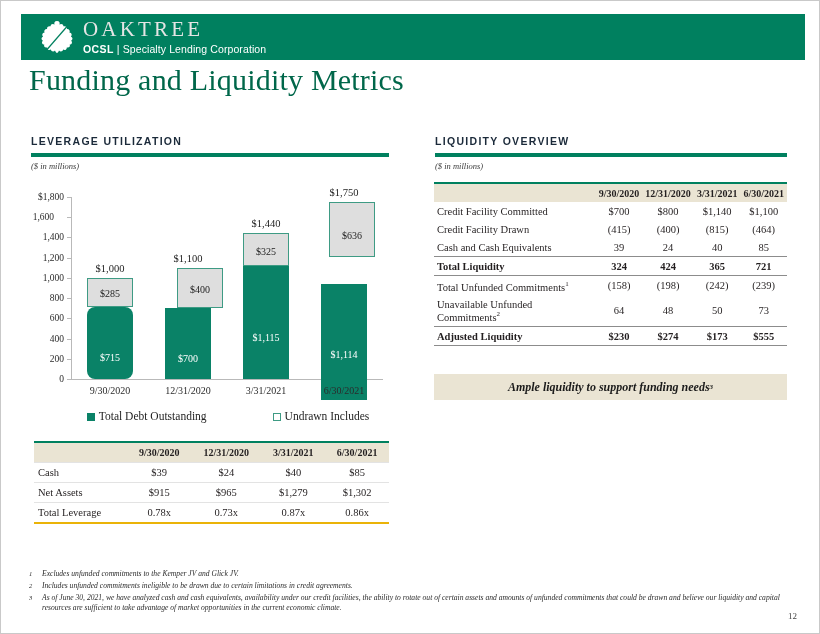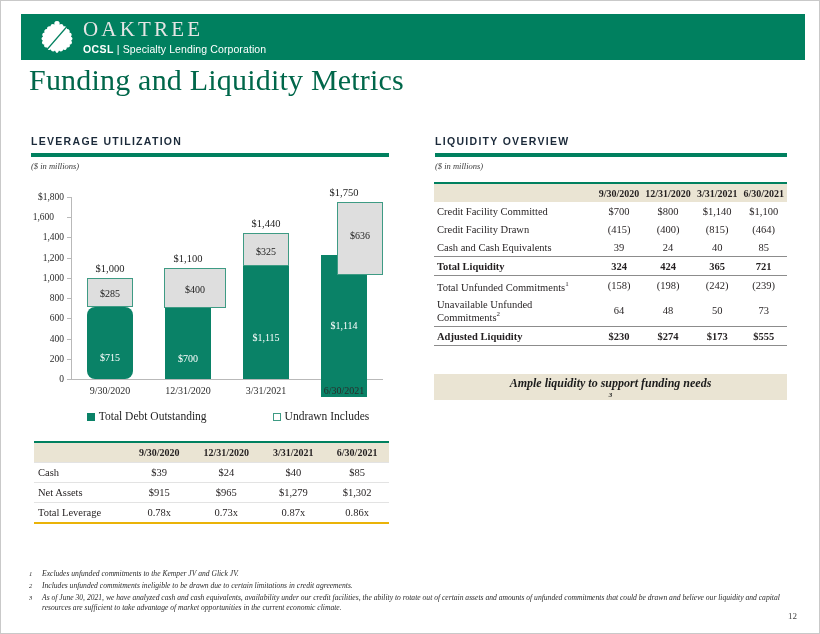--- a/index.html
+++ b/index.html
@@ -134,21 +134,21 @@
   .tbl-liq tr.topline td{border-top:1px solid #8c8c8c;}
   .tbl-liq tr.botline td{border-bottom:1px solid #8c8c8c;}
   sup{font-size:7px;vertical-align:super;}
 
   
   .callout{
     position:absolute;left:433px;top:373px;width:353px;height:26px;
     background:#EAE4D3;
     display:flex;align-items:center;justify-content:center;
     font-family:"Liberation Serif", serif;
-    font-style:italic;font-weight:700;font-size:12px;color:#1b1b1b;flex-direction:column;
+    font-style:italic;font-weight:700;font-size:12px;color:#1b1b1b;
   }
 
   
   .footnotes{
     position:absolute;left:28px;top:568px;width:760px;
     font-family:"Liberation Serif", serif;
     font-size:7.6px;font-style:italic;color:#2b2b2b;line-height:1.42;
   }
   .fn-row{display:flex;margin-bottom:1px;}
   .fn-num{width:13px;flex:none;font-size:6.5px;vertical-align:super;padding-top:0px;}
@@ -226,37 +226,37 @@
         <div class="bar-val-in" style="top: 50.1472px;">$715</div>
       </div>
       <div class="bar-undrawn" style="left: 58px; width: 46px; top: 98.8889px; height: 28.8167px;">
         <div class="bar-val-gray" style="top: 14.4083px; left: 0px;">$285</div>
       </div>
       <div class="bar-total" style="left: 58px; width: 46px; top: 83.8889px;">$1,000</div>
       <div class="x-lab" style="left: 36px; width: 90px; top: 206px;">9/30/2020</div>
       <div class="bar-debt" style="left: 136px; width: 46px; top: 129.222px; height: 70.7778px;">
         <div class="bar-val-in" style="top: 49.3889px;">$700</div>
       </div>
-      <div class="bar-undrawn" style="left: 135px; width: 62px; top: 88.7778px; height: 40.4444px;">
+      <div class="bar-undrawn" style="left: 148px; width: 46px; top: 88.7778px; height: 40.4444px;">
         <div class="bar-val-gray" style="top: 20.2222px; left: 0px;">$400</div>
       </div>
       <div class="bar-total" style="left: 136px; width: 46px; top: 73.7778px;">$1,100</div>
       <div class="x-lab" style="left: 114px; width: 90px; top: 206px;">12/31/2020</div>
       <div class="bar-debt" style="left: 214px; width: 46px; top: 87.2611px; height: 112.739px;">
         <div class="bar-val-in" style="top: 70.3694px;">$1,115</div>
       </div>
       <div class="bar-undrawn" style="left: 214px; width: 46px; top: 54.4px; height: 32.8611px;">
         <div class="bar-val-gray" style="top: 16.4306px; left: 0px;">$325</div>
       </div>
       <div class="bar-total" style="left: 214px; width: 46px; top: 39.4px;">$1,440</div>
       <div class="x-lab" style="left: 192px; width: 90px; top: 206px;">3/31/2021</div>
-      <div class="bar-debt" style="left: 292px; width: 46px; top: 76px; height: 142px;">
+      <div class="bar-debt" style="left: 292px; width: 46px; top: 105px; height: 116px;">
         <div class="bar-val-in" style="top: 70.3189px;">$1,114</div>
       </div>
-      <div class="bar-undrawn" style="left: 308px; width: 46px; top: 23.0556px; height: 73px;">
+      <div class="bar-undrawn" style="left: 300px; width: 46px; top: 23.0556px; height: 55px;">
         <div class="bar-val-gray" style="top: 32.1533px; left: 0px;">$636</div>
       </div>
       <div class="bar-total" style="left: 292px; width: 46px; top: 8.05556px;">$1,750</div>
       <div class="x-lab" style="left: 270px; width: 90px; top: 206px;">6/30/2021</div>
     </div>
 
   <div class="legend">
     <span class="legend-item"><span class="sw sw-debt"></span><span>Total Debt Outstanding</span></span><span class="legend-item"><span class="sw sw-und"></span><span>Undrawn Includes</span></span>
   </div>
 

